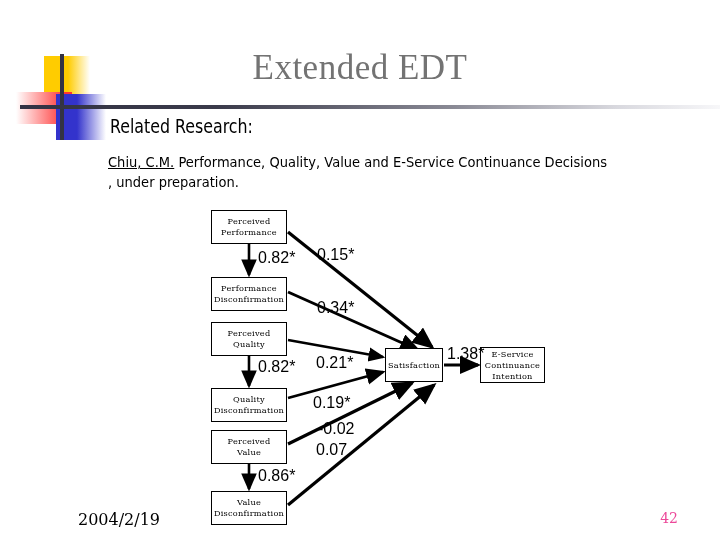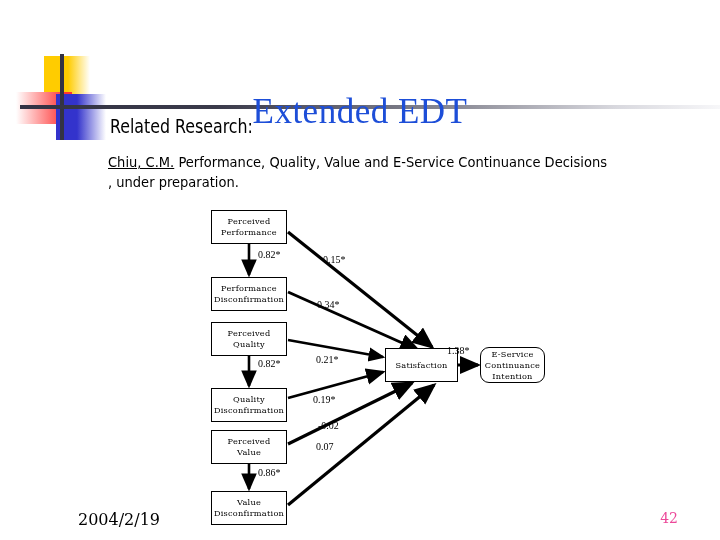--- a/index.html
+++ b/index.html
@@ -68,24 +68,23 @@
 
   
   #title {
     position: absolute;
     left: 0;
     top: 48px;
     width: 720px;
     text-align: center;
     font-family: "Liberation Serif", "DejaVu Serif", serif;
     font-size: 35px;
-    color: #1d4ed8;
+    color: #737373;
     letter-spacing: 0.5px;
     white-space: nowrap;
-    margin-top: 44px;
   }
 
   
   #subhead {
     position: absolute;
     left: 110px;
     top: 114px;
     font-size: 20px;
     color: #000000;
     font-family: "DejaVu Sans", sans-serif;
@@ -146,22 +145,22 @@
     font-family: "DejaVu Serif", "Liberation Serif", serif;
     font-size: 8.2px;
     line-height: 11px;
     color: #000000;
     text-align: center;
     letter-spacing: 0.25px;
     z-index: 3;
   }
   .plabel {
     position: absolute;
-    font-family: Liberation Serif, serif;
-    font-size: 10px;
+    font-family: Liberation Sans, sans-serif;
+    font-size: 16px;
     color: #000000;
     background: transparent;
     white-space: nowrap;
     z-index: 4;
   }
   svg#edges {
     position: absolute;
     left: 0;
     top: 0;
     width: 720px;
@@ -236,30 +235,30 @@
         <span>Disconfirmation</span>
       </div>
       <div class="node" style="left: 211px; top: 430px; width: 76px; height: 34px;">
         <span>Perceived</span>
         <span>Value</span>
       </div>
       <div class="node" style="left: 211px; top: 491px; width: 76px; height: 34px;">
         <span>Value</span>
         <span>Disconfirmation</span>
       </div>
-      <div class="node" style="left: 385px; top: 348px; width: 73px; height: 34px;">
+      <div class="node" style="left: 385px; top: 348px; width: 58px; height: 34px;">
         <span>Satisfaction</span>
       </div>
-      <div class="node" style="left: 480px; top: 347px; width: 65px; height: 36px; border-radius: 9px;">
+      <div class="node" style="left: 480px; top: 347px; width: 65px; height: 36px;">
         <span>E-Service</span>
         <span>Continuance</span>
         <span>Intention</span>
       </div>
       <div class="plabel" style="left: 258px; top: 249px;">0.82*</div>
-      <div class="plabel" style="left: 317px; top: 254px; margin-left: 6px;">0.15*</div>
+      <div class="plabel" style="left: 317px; top: 246px;">0.15*</div>
       <div class="plabel" style="left: 317px; top: 299px;">0.34*</div>
       <div class="plabel" style="left: 316px; top: 330px; margin-top: 24px;">0.21*</div>
       <div class="plabel" style="left: 258px; top: 358px;">0.82*</div>
       <div class="plabel" style="left: 318px; top: 376px; margin-top: 44px;">-0.02</div>
       <div class="plabel" style="left: 313px; top: 394px;">0.19*</div>
       <div class="plabel" style="left: 258px; top: 467px;">0.86*</div>
       <div class="plabel" style="left: 316px; top: 441px;">0.07</div>
       <div class="plabel" style="left: 447px; top: 345px;">1.38*</div>
     </div>
 

